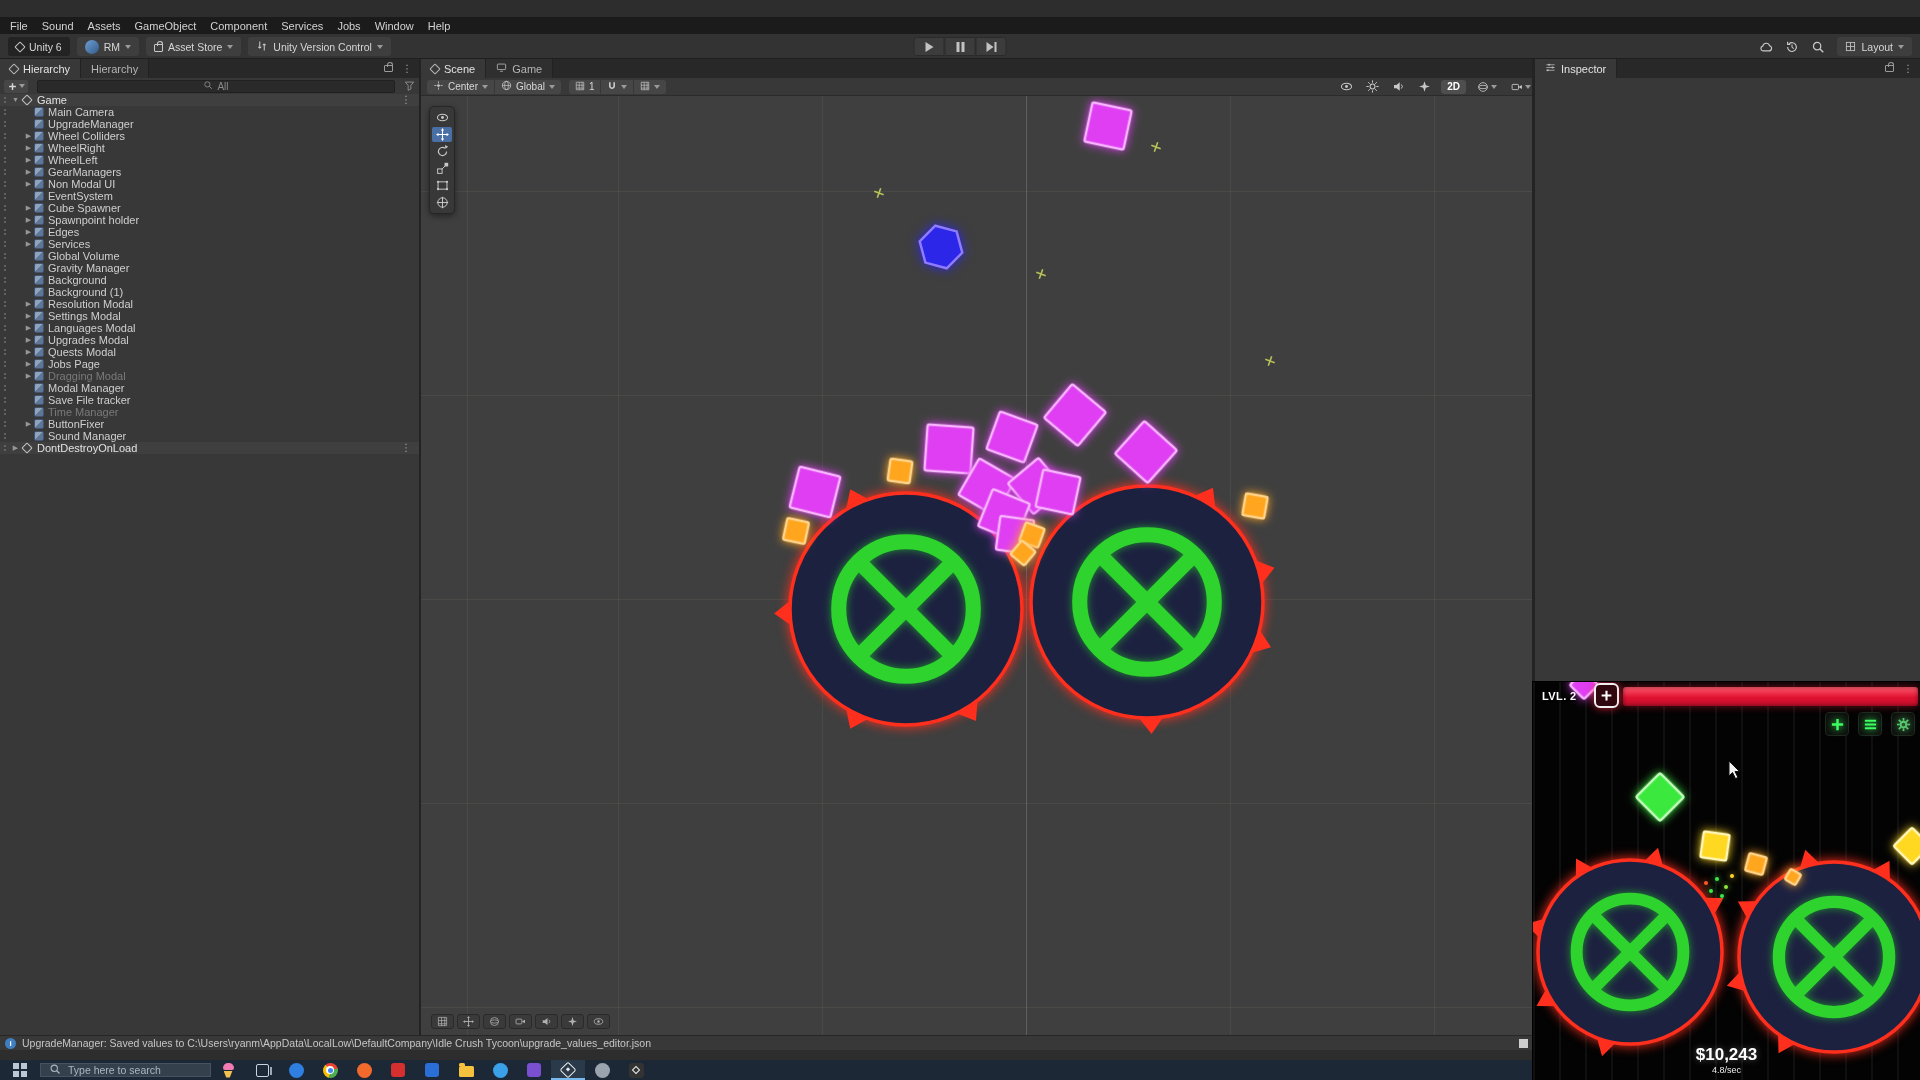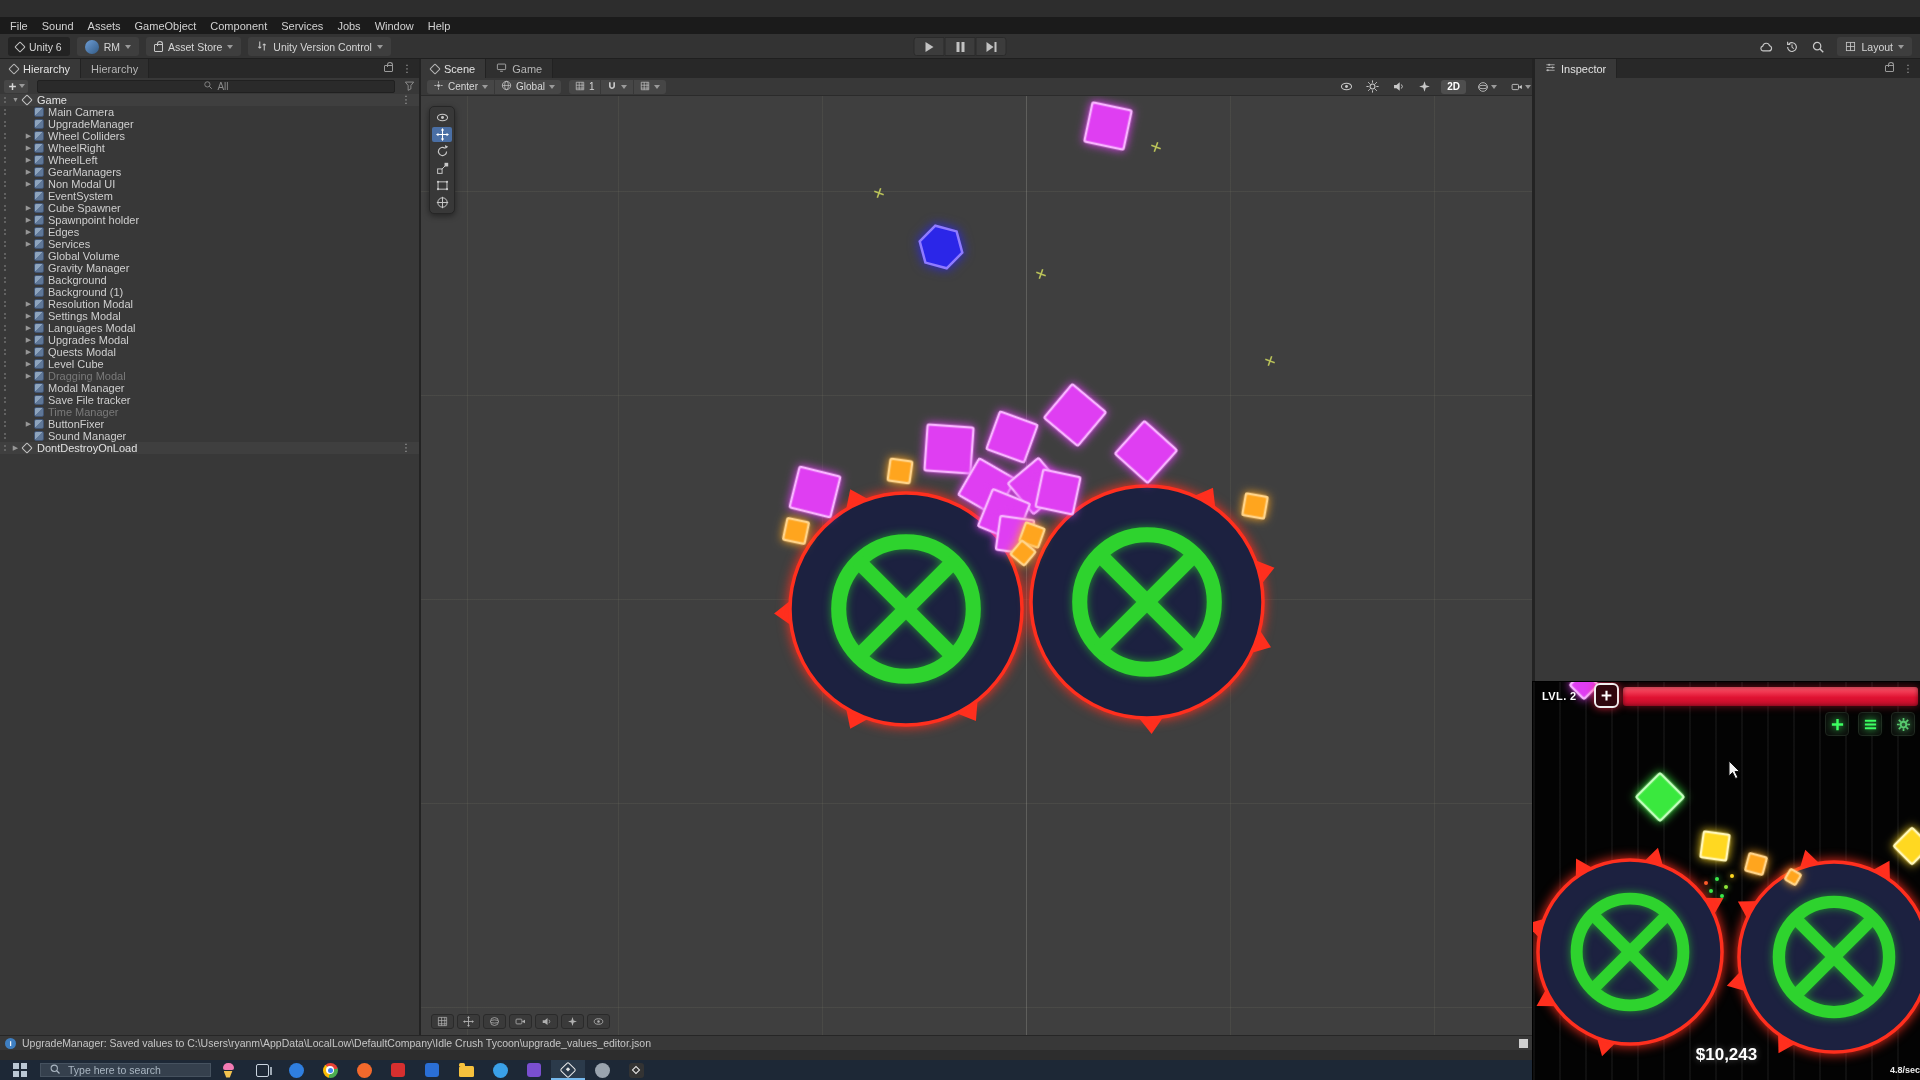--- a/index.html
+++ b/index.html
@@ -125,21 +125,21 @@
 
 .gameoverlay{position:absolute;left:1532px;top:681px;width:388px;height:399px;z-index:60;background:#030303;overflow:hidden;border-left:1px solid #000;border-top:1px solid #000;
  background-image:repeating-linear-gradient(90deg,rgba(26,26,26,.55) 0 2px,transparent 2px 26px)}
 .go-svg{position:absolute;inset:0}
 .go-level{position:absolute;left:9px;top:8px;font-size:11px;font-weight:bold;color:#fff;letter-spacing:.4px;text-shadow:0 1px 2px #000}
 .go-plus{position:absolute;left:61px;top:1px;width:25px;height:25px;background:#30070e;border:2px solid #efefef;border-radius:6px;display:flex;align-items:center;justify-content:center;box-shadow:0 0 9px rgba(255,40,70,.8)}
 .go-bar{position:absolute;left:90px;right:2px;top:5px;height:19px;border-radius:3px;background:linear-gradient(180deg,#ff5a6e,#e01232 55%,#c00e2a);box-shadow:inset 0 0 4px rgba(0,0,0,.5),0 0 9px rgba(255,30,60,.45)}
 .go-btns{position:absolute;right:5px;top:30px;display:flex;gap:9px}
 .go-btn{width:24px;height:24px;background:#0c0f0c;border:1px solid #1f261f;border-radius:4px;display:flex;align-items:center;justify-content:center}
 .go-money{position:absolute;left:0;right:0;top:363px;text-align:center;color:#fff;font-size:17px;font-weight:bold;text-shadow:0 0 7px rgba(255,255,255,.35)}
-.go-rate{position:absolute;left:0;right:0;top:383px;text-align:right;color:#ececec;font-size:9px;font-weight:bold}
+.go-rate{position:absolute;left:0;right:0;top:383px;text-align:center;color:#ececec;font-size:9px;font-weight:normal}
 </style>
 </head>
 <body>
 
 <div class="screen">
 
 
   <div class="menubar" id="menu-bar">
       <div class="menu-item">File</div>
       <div class="menu-item">Sound</div>
@@ -405,21 +405,21 @@
           <span class="ind"></span>
           <span class="arrow">▶</span>
           <span class="obj-ic"></span>
           <span class="hlabel">Quests Modal</span>
         </div>
         <div class="hrow">
           <span class="gut"></span>
           <span class="ind"></span>
           <span class="arrow">▶</span>
           <span class="obj-ic"></span>
-          <span class="hlabel">Level Cube</span>
+          <span class="hlabel">Jobs Page</span>
         </div>
         <div class="hrow">
           <span class="gut"></span>
           <span class="ind"></span>
           <span class="arrow">▶</span>
           <span class="obj-ic"></span>
           <span class="hlabel dim">Dragging Modal</span>
         </div>
         <div class="hrow">
           <span class="gut"></span>

